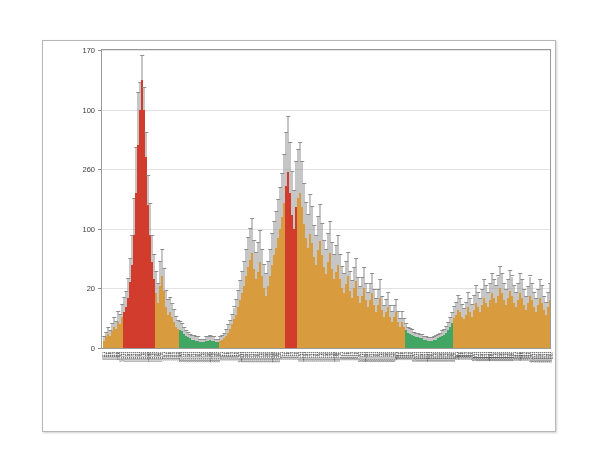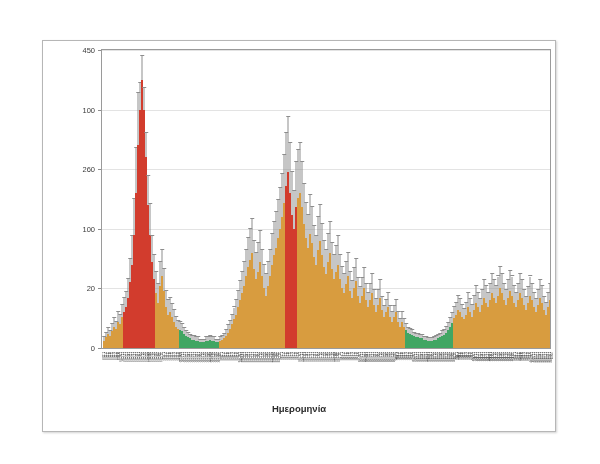--- a/index.html
+++ b/index.html
@@ -1252,21 +1252,21 @@
         <div class="ytick" style="top: 307px; left: 8px; width: 44px; right: auto;">0</div>
         <div class="ytickmark" style="top: 307px; left: 55px;"></div>
         <div class="ytick" style="top: 247.4px; left: 8px; width: 44px; right: auto;">20</div>
         <div class="ytickmark" style="top: 247.4px; left: 55px;"></div>
         <div class="ytick" style="top: 187.8px; left: 8px; width: 44px; right: auto;">100</div>
         <div class="ytickmark" style="top: 187.8px; left: 55px;"></div>
         <div class="ytick" style="top: 128.2px; left: 8px; width: 44px; right: auto;">260</div>
         <div class="ytickmark" style="top: 128.2px; left: 55px;"></div>
         <div class="ytick" style="top: 68.6px; left: 8px; width: 44px; right: auto;">100</div>
         <div class="ytickmark" style="top: 68.6px; left: 55px;"></div>
-        <div class="ytick" style="top: 9px; left: 8px; width: 44px; right: auto;">450</div>
+        <div class="ytick" style="top: 9px; left: 8px; width: 44px; right: auto;">170</div>
         <div class="ytickmark" style="top: 9px; left: 55px;"></div>
       </div>
 
     <div id="xlabels">
         <div class="xcell">
           <div class="xtxt">1-Oct</div>
         </div>
         <div class="xcell">
           <div class="xtxt">2-Oct</div>
         </div>
@@ -1955,16 +1955,15 @@
           <div class="xtxt">18-May</div>
         </div>
         <div class="xcell">
           <div class="xtxt">19-May</div>
         </div>
         <div class="xcell">
           <div class="xtxt">20-May</div>
         </div>
       </div>
 
-    <div id="xlabel">Ημερομηνία</div>
 
   </div>
 </div>
 
 </body></html>

